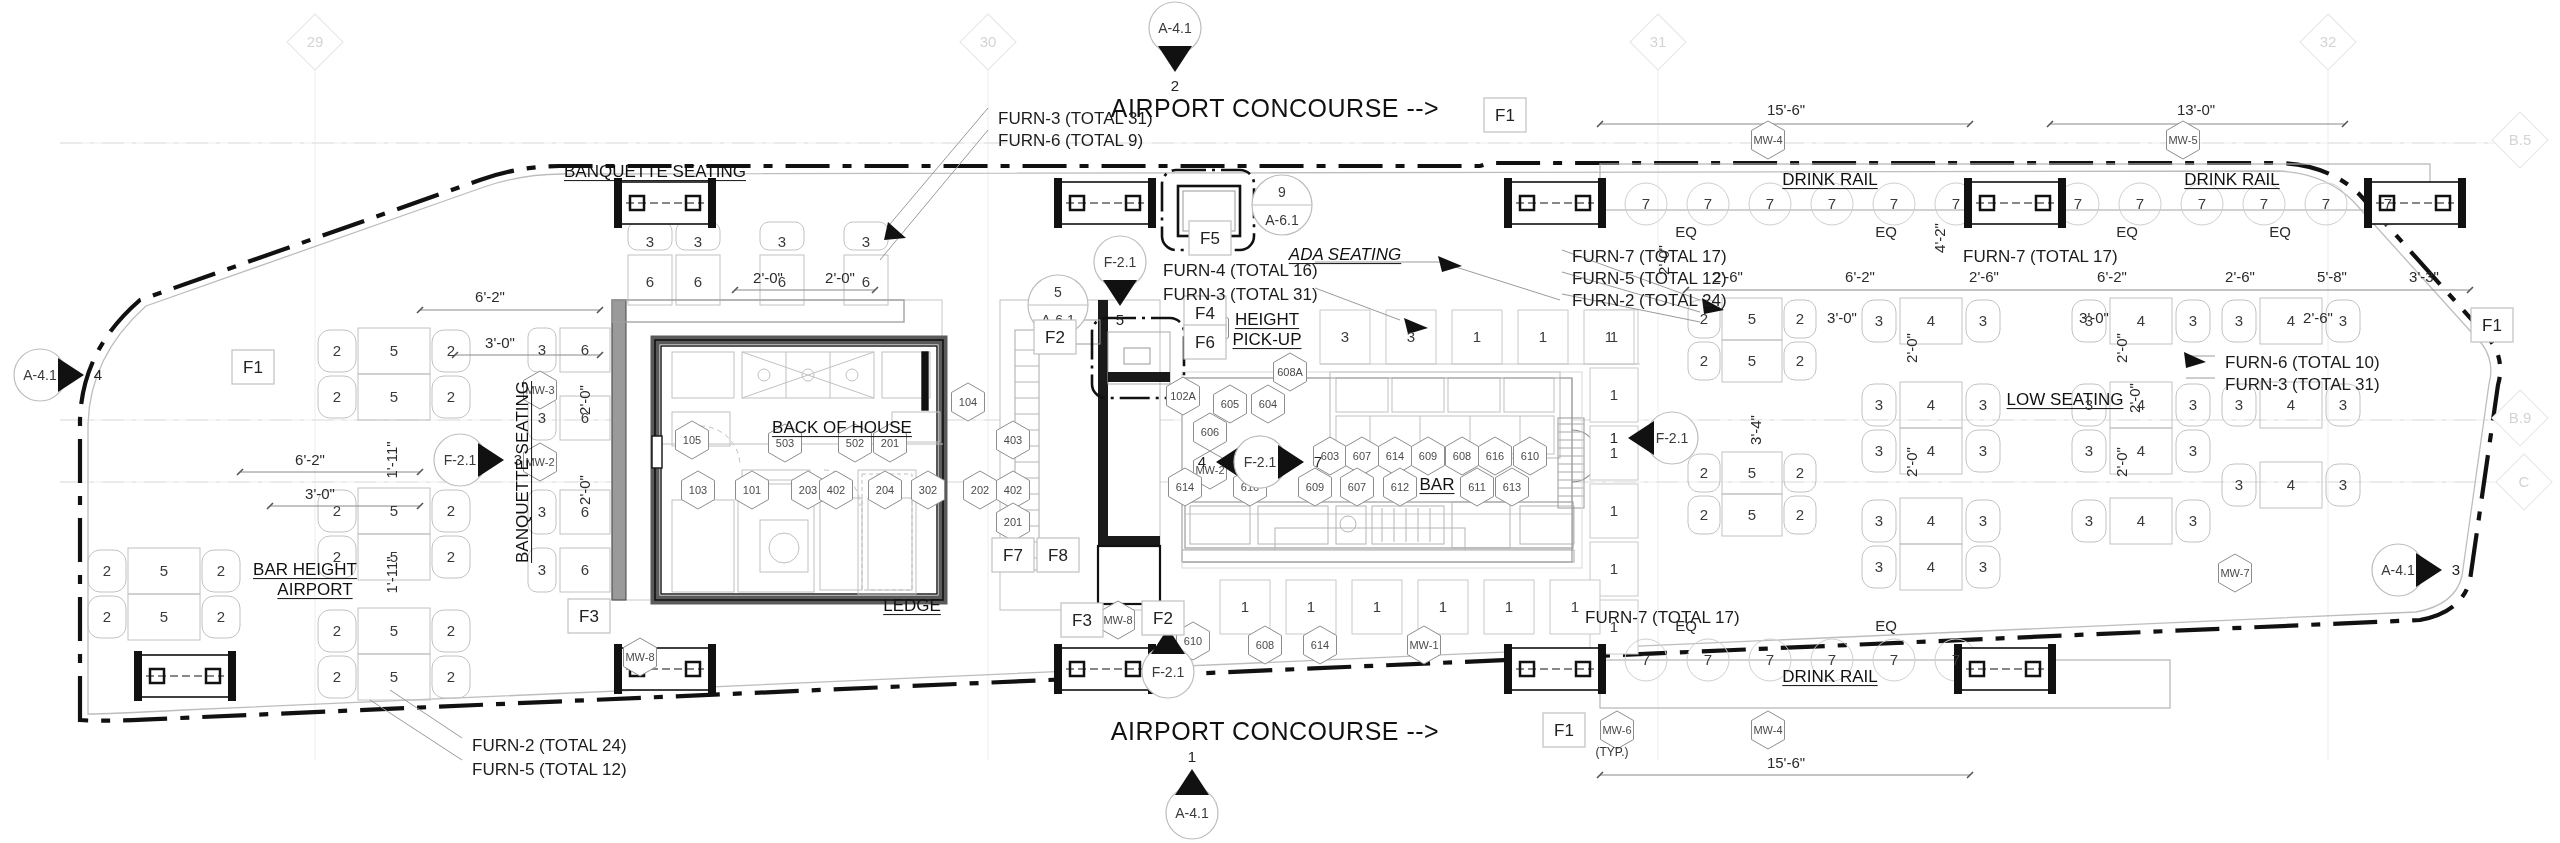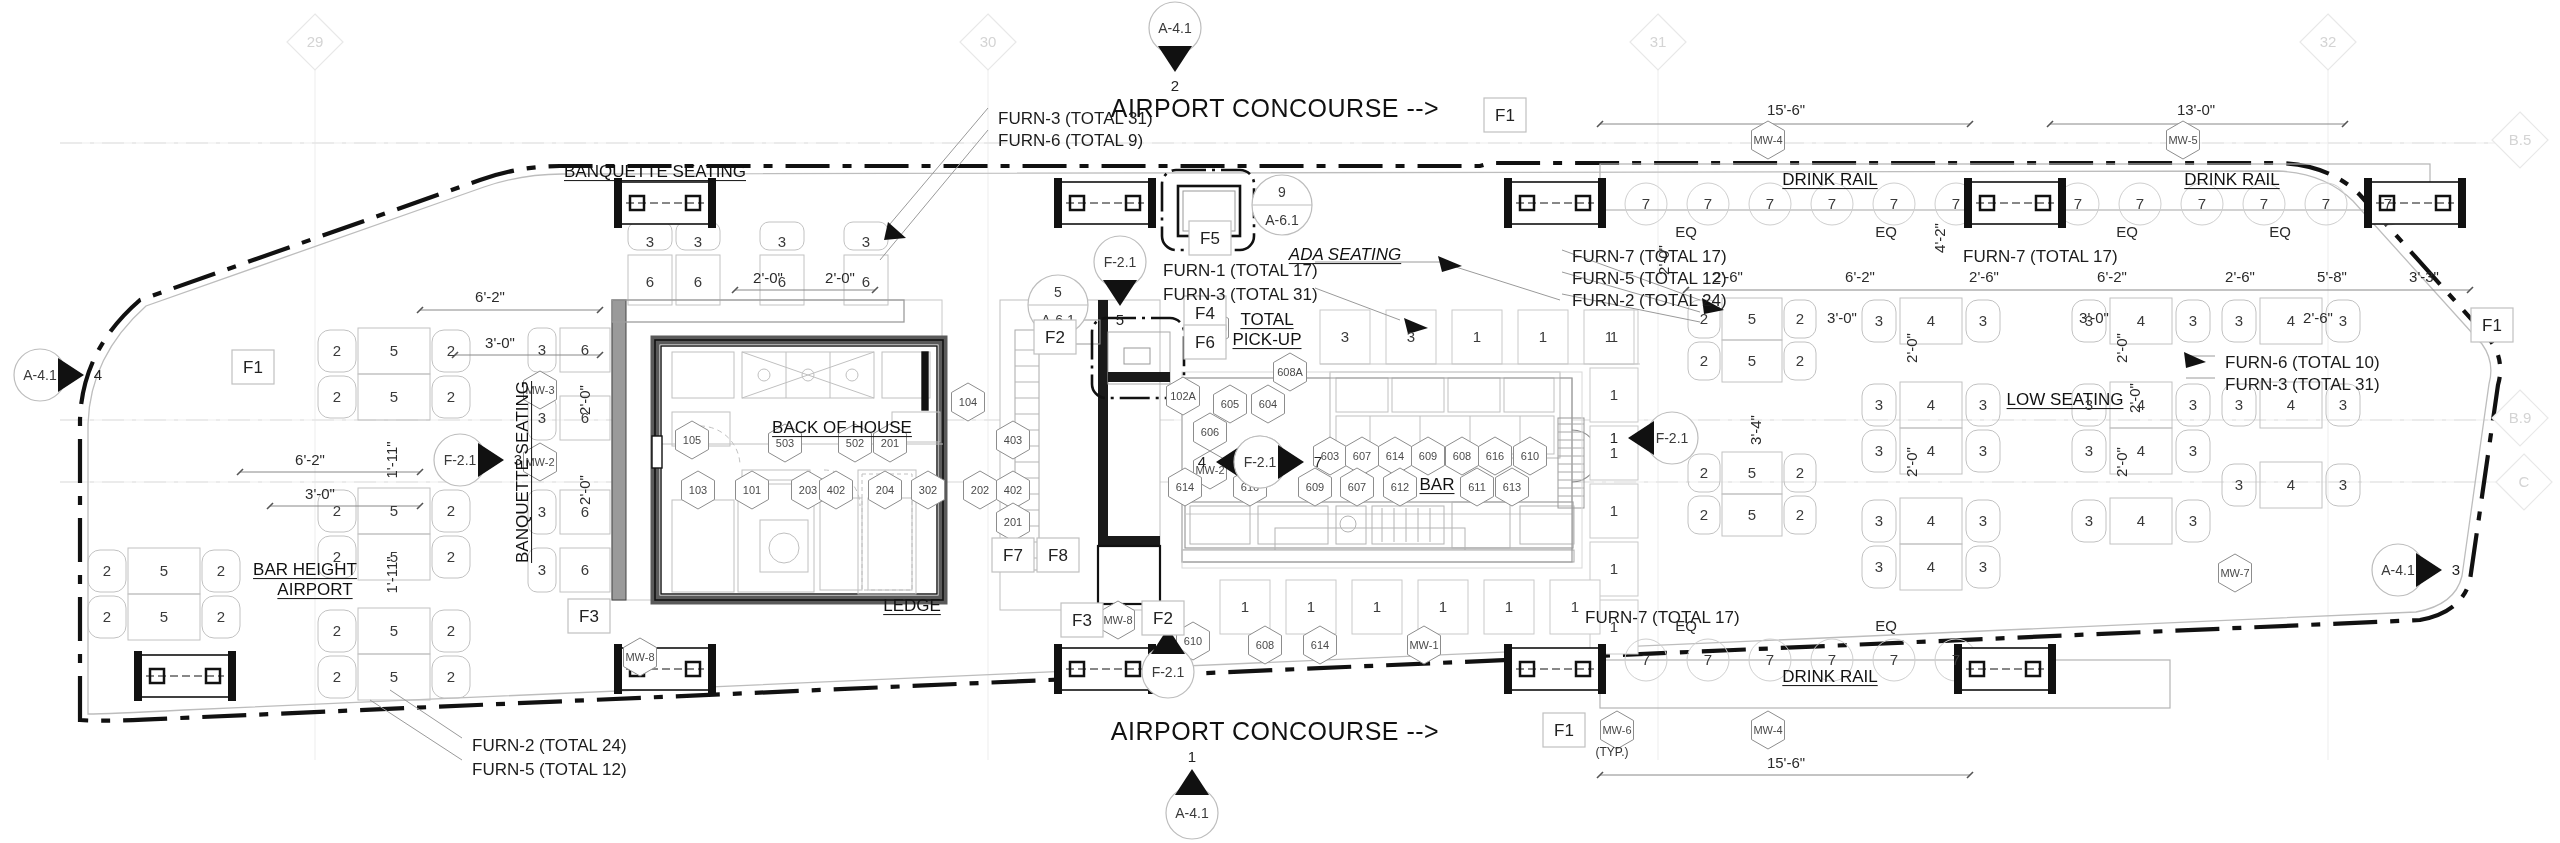--- a/index.html
+++ b/index.html
@@ -843,32 +843,32 @@
       </g>
     </g>
 </svg>
 
 <div id="textLayer">
     <div class="lbl t-area" style="left: 655px; top: 172px; transform: translate(-50%, -50%);">BANQUETTE SEATING</div>
     <div class="lbl t-area" style="left: 523px; top: 472px; transform: translate(-50%, -50%) rotate(-90deg);">BANQUETTE SEATING</div>
     <div class="lbl t-area" style="left: 305px; top: 570px; transform: translate(-50%, -50%);">BAR HEIGHT</div>
     <div class="lbl t-area" style="left: 315px; top: 590px; transform: translate(-50%, -50%);">AIRPORT</div>
     <div class="lbl t-area" style="left: 1345px; top: 255px; transform: translate(-50%, -50%); font-style: italic;">ADA SEATING</div>
-    <div class="lbl t-area" style="left: 1267px; top: 320px; transform: translate(-50%, -50%);">TOTAL</div>
+    <div class="lbl t-area" style="left: 1267px; top: 320px; transform: translate(-50%, -50%);">HEIGHT</div>
     <div class="lbl t-area" style="left: 1267px; top: 340px; transform: translate(-50%, -50%);">PICK-UP</div>
     <div class="lbl t-area" style="left: 842px; top: 428px; transform: translate(-50%, -50%);">BACK OF HOUSE</div>
     <div class="lbl t-area" style="left: 912px; top: 606px; transform: translate(-50%, -50%);">LEDGE</div>
     <div class="lbl t-area" style="left: 1437px; top: 485px; transform: translate(-50%, -50%);">BAR</div>
     <div class="lbl t-area" style="left: 1830px; top: 180px; transform: translate(-50%, -50%);">DRINK RAIL</div>
     <div class="lbl t-area" style="left: 2232px; top: 180px; transform: translate(-50%, -50%);">DRINK RAIL</div>
     <div class="lbl t-area" style="left: 2065px; top: 400px; transform: translate(-50%, -50%);">LOW SEATING</div>
     <div class="lbl t-area" style="left: 1830px; top: 677px; transform: translate(-50%, -50%);">DRINK RAIL</div>
     <div class="lbl t-note" style="left: 998px; top: 110px;">FURN-3 (TOTAL 31)</div>
     <div class="lbl t-note" style="left: 998px; top: 132px;">FURN-6 (TOTAL 9)</div>
-    <div class="lbl t-note" style="left: 1163px; top: 262px;">FURN-1 (TOTAL 17)</div>
+    <div class="lbl t-note" style="left: 1163px; top: 262px;">FURN-4 (TOTAL 16)</div>
     <div class="lbl t-note" style="left: 1163px; top: 286px;">FURN-3 (TOTAL 31)</div>
     <div class="lbl t-note" style="left: 1572px; top: 248px;">FURN-7 (TOTAL 17)</div>
     <div class="lbl t-note" style="left: 1572px; top: 270px;">FURN-5 (TOTAL 12)</div>
     <div class="lbl t-note" style="left: 1572px; top: 292px;">FURN-2 (TOTAL 24)</div>
     <div class="lbl t-note" style="left: 1963px; top: 248px;">FURN-7 (TOTAL 17)</div>
     <div class="lbl t-note" style="left: 2225px; top: 354px;">FURN-6 (TOTAL 10)</div>
     <div class="lbl t-note" style="left: 2225px; top: 376px;">FURN-3 (TOTAL 31)</div>
     <div class="lbl t-note" style="left: 1585px; top: 609px;">FURN-7 (TOTAL 17)</div>
     <div class="lbl t-note" style="left: 472px; top: 737px;">FURN-2 (TOTAL 24)</div>
     <div class="lbl t-note" style="left: 472px; top: 761px;">FURN-5 (TOTAL 12)</div>

